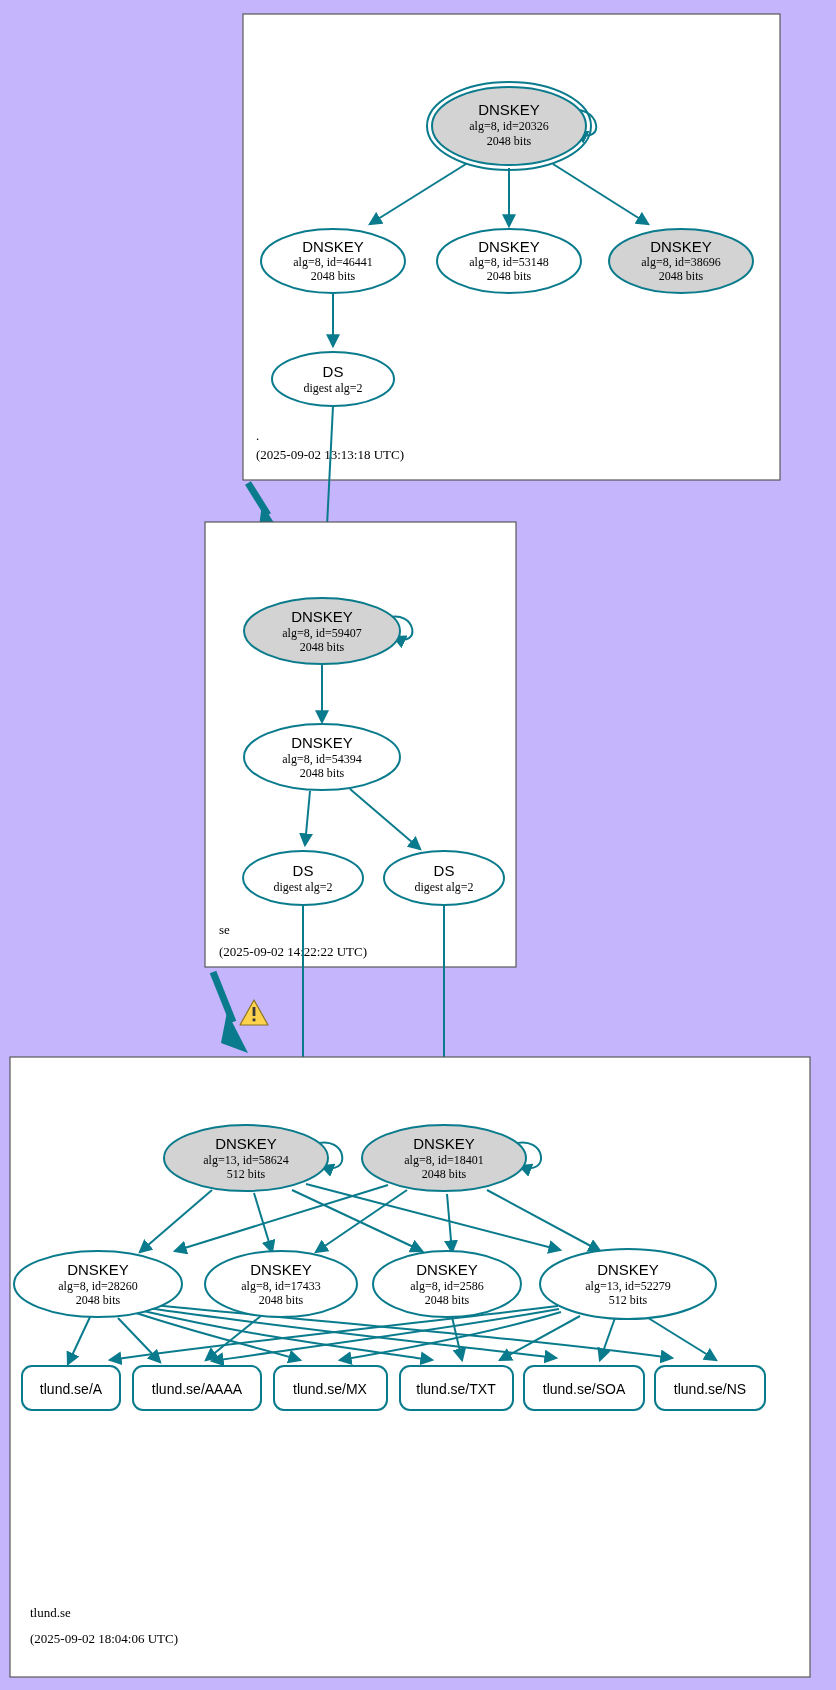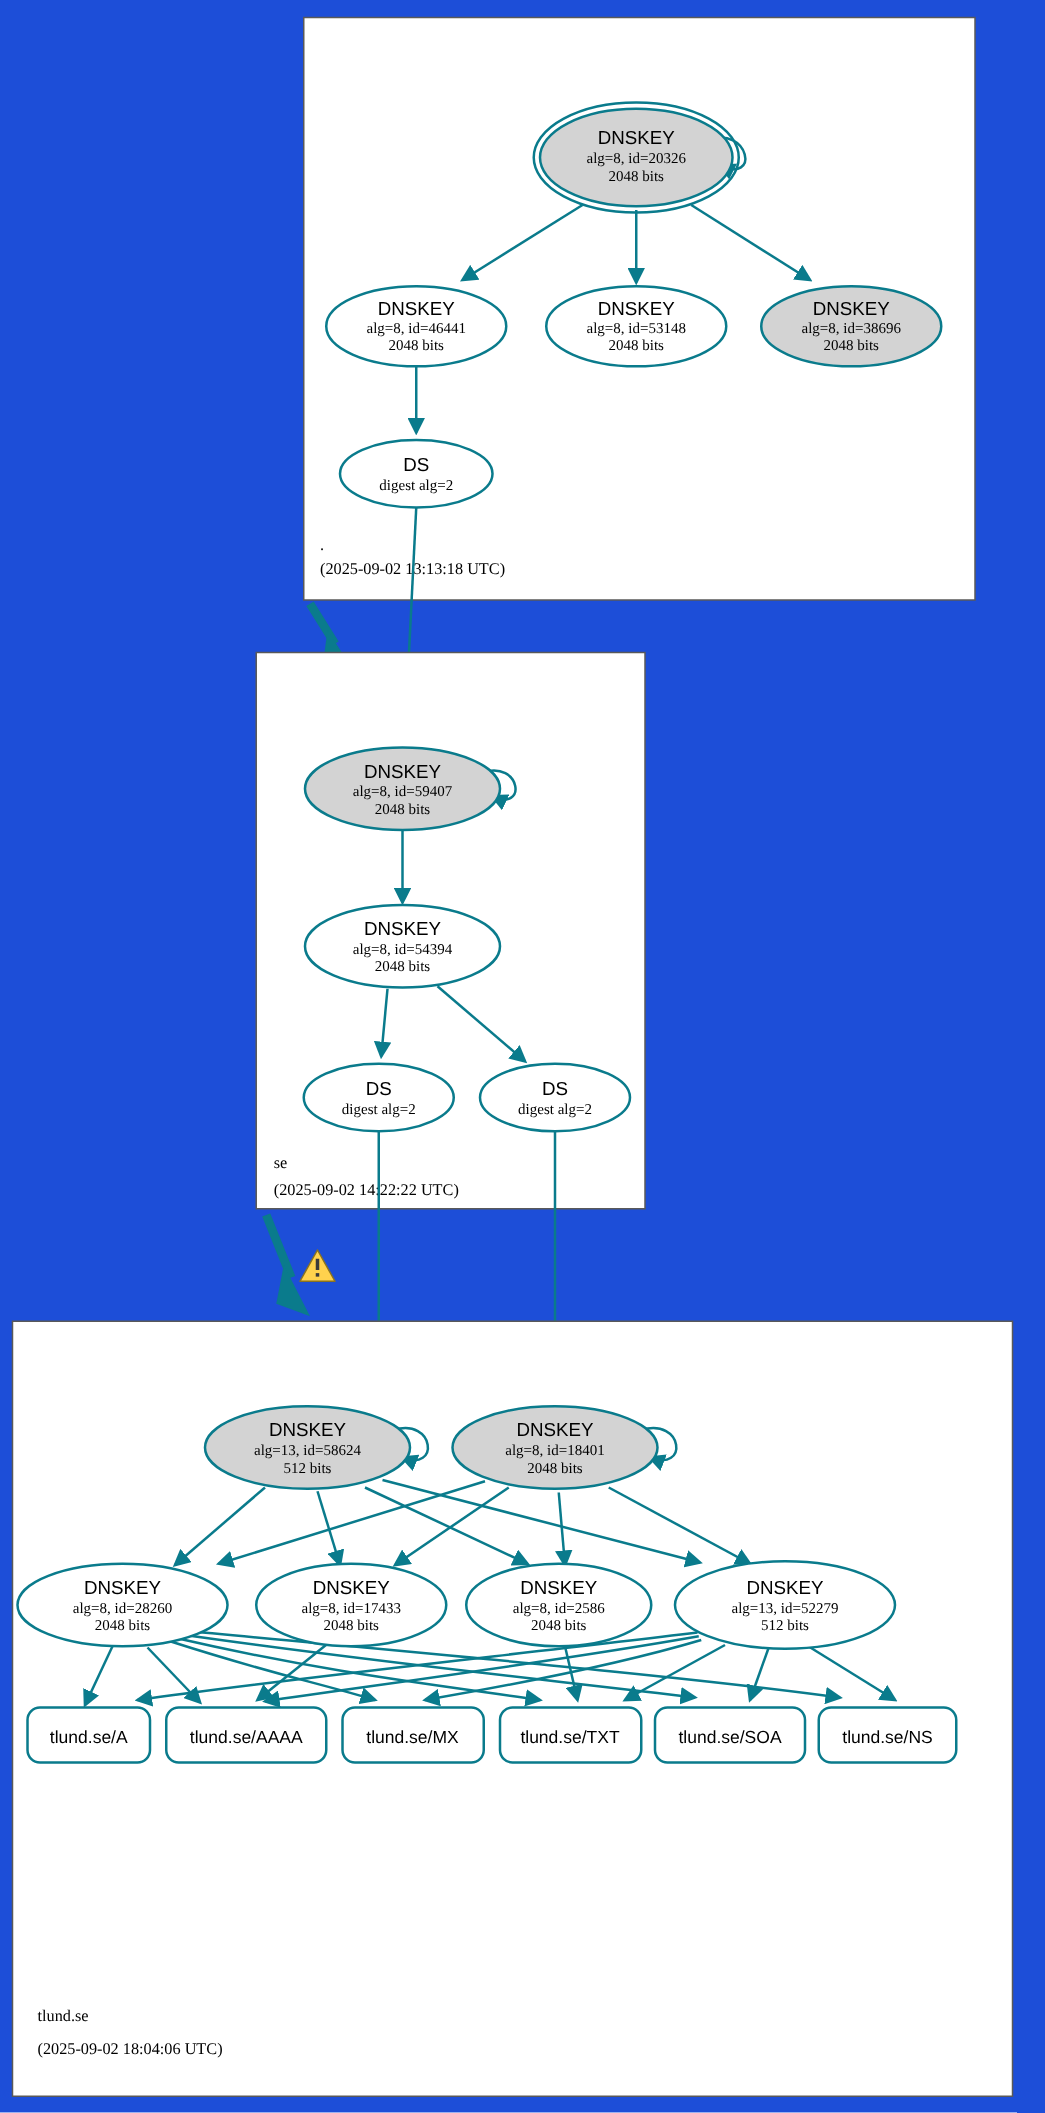--- a/index.html
+++ b/index.html
@@ -7,21 +7,21 @@
     padding: 0;
     background: #ffffff;
   }
   body {
     font-family: "Liberation Sans", sans-serif;
   }
   #diagram-root {
     position: relative;
     width: 836px;
     height: 1690px;
-    background: #1d4ed8;
+    background: #c4b5fd;
     overflow: hidden;
   }
   svg#dnssec-svg {
     display: block;
     width: 836px;
     height: 1690px;
   }
   .zone-box {
     fill: #ffffff;
     stroke: #595959;

